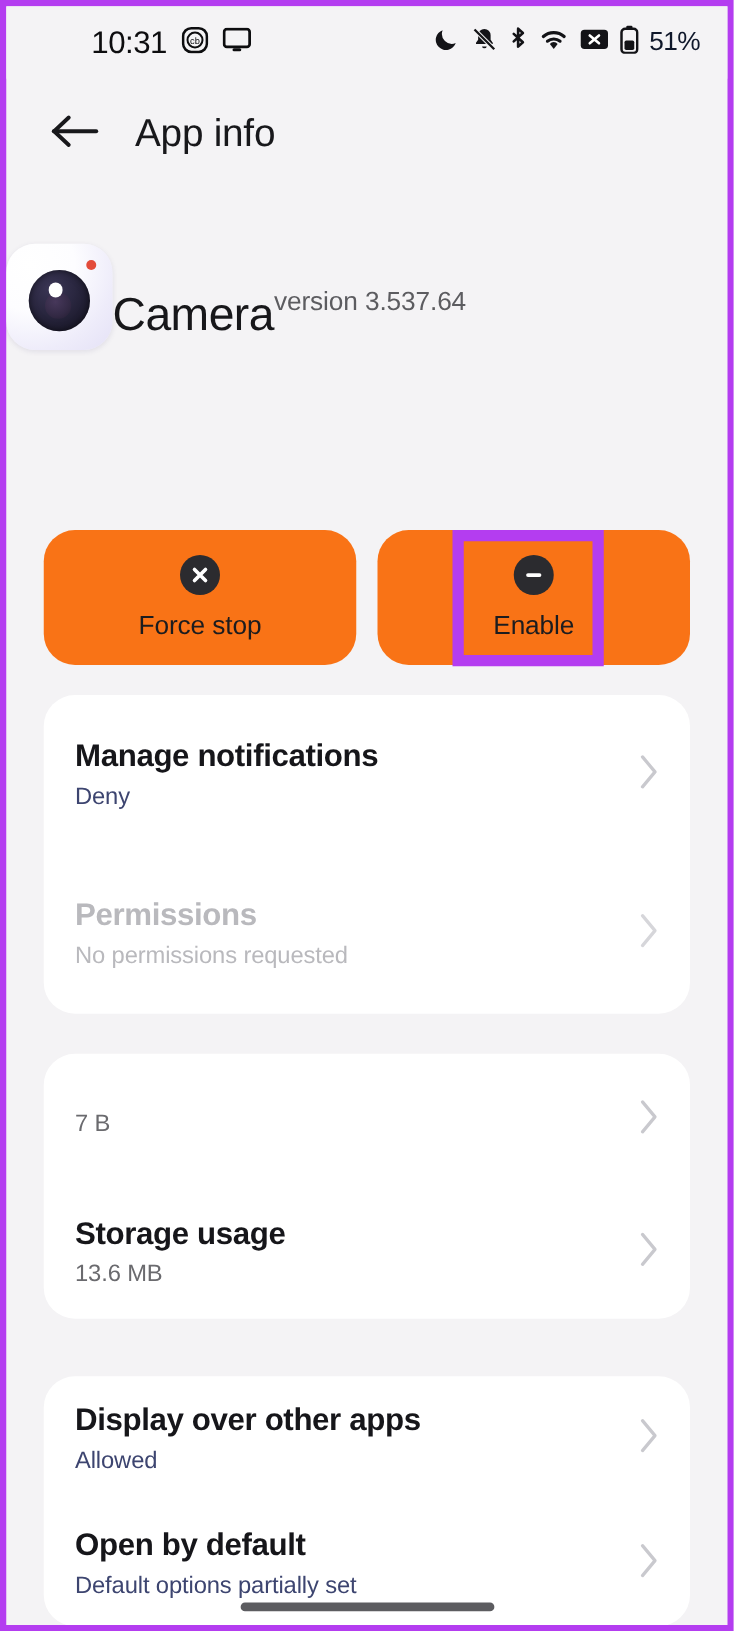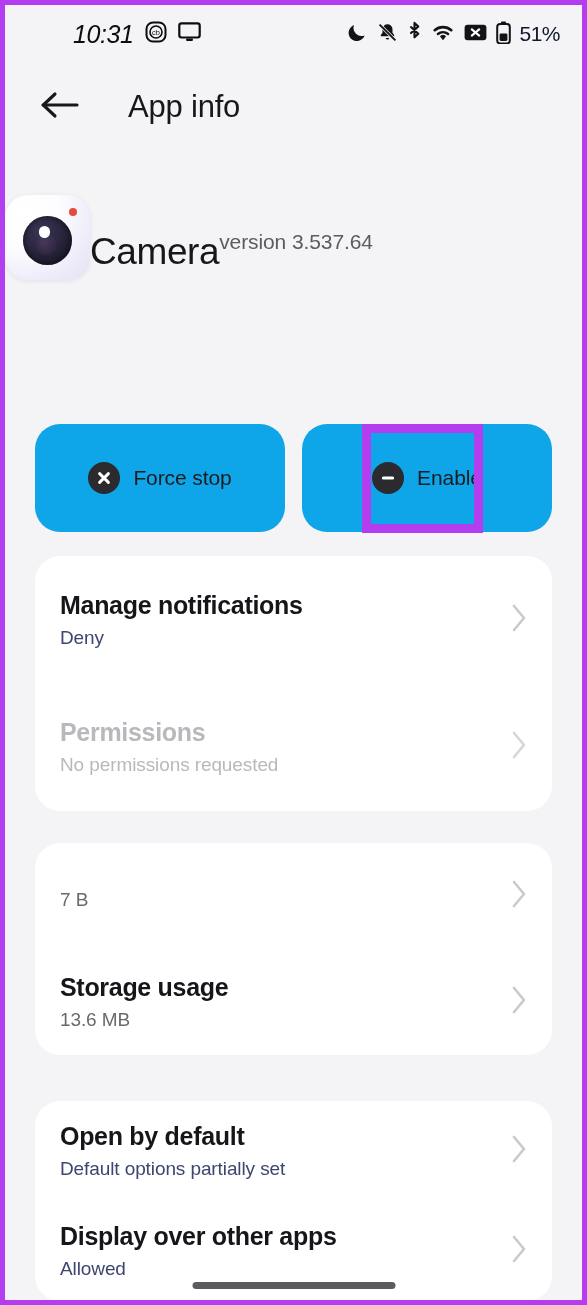--- a/index.html
+++ b/index.html
@@ -31,21 +31,20 @@
     align-items: center;
     padding: 0 22px 0 68px;
     background: #f4f3f5;
   }
   .sb-left { display: flex; align-items: center; gap: 11px; }
   .sb-time {
     font-size: 25px;
     font-weight: 400;
     color: #0d0d0f;
     letter-spacing: -0.4px;
-    font-style: italic;
   }
   .sb-right {
     margin-left: auto;
     display: flex;
     align-items: center;
     gap: 9px;
   }
   .sb-batt-text {
     font-size: 21px;
     color: #0f172a;
@@ -56,21 +55,20 @@
 
   
   .appbar {
     position: absolute;
     left: 0; top: 58px;
     width: 577px;
     height: 88px;
     display: flex;
     align-items: center;
     padding-left: 32px;
-    gap: 20px;
   }
   .back-btn {
     width: 46px; height: 46px;
     display: flex; align-items: center; justify-content: center;
     cursor: pointer;
   }
   .appbar-title {
     margin-left: 25px;
     font-size: 31px;
     color: #18181b;
@@ -144,23 +142,24 @@
   .actions {
     position: absolute;
     left: 30px; top: 419px;
     width: 517px;
     height: 108px;
     display: flex;
     gap: 17px;
   }
   .action-card {
     flex: 1;
-    background: #0ea5e9;
+    background: #f97316;
     border-radius: 25px;
     display: flex;
+    flex-direction: column;
     align-items: center;
     justify-content: center;
     gap: 13px;
     cursor: pointer;
   }
   .action-icon {
     width: 32px; height: 32px;
     border-radius: 50%;
     background: #2b2b2f;
     display: flex;
@@ -389,34 +388,34 @@
       <span class="chev">
         <svg width="17" height="30" viewBox="0 0 17 30">
             <polyline points="3,3 13,15 3,27" fill="none" stroke="#c9c9ce" stroke-width="2.6" stroke-linecap="round" stroke-linejoin="round"></polyline>
           </svg>
       </span>
     </div>
   </div>
 
   <div class="card" id="card-display">
     <div class="row">
+      <div class="row-title">Display over other apps</div>
+      <div class="row-sub sub-blue">Allowed</div>
+      <span class="chev">
+        <svg width="17" height="30" viewBox="0 0 17 30">
+            <polyline points="3,3 13,15 3,27" fill="none" stroke="#c9c9ce" stroke-width="2.6" stroke-linecap="round" stroke-linejoin="round"></polyline>
+          </svg>
+      </span>
+    </div>
+    <div class="row">
       <div class="row-title">Open by default</div>
       <div class="row-sub sub-blue">Default options partially set</div>
       <span class="chev">
         <svg width="17" height="30" viewBox="0 0 17 30">
             <polyline points="3,3 13,15 3,27" fill="none" stroke="#c9c9ce" stroke-width="2.6" stroke-linecap="round" stroke-linejoin="round"></polyline>
           </svg>
       </span>
     </div>
-    <div class="row">
-      <div class="row-title">Display over other apps</div>
-      <div class="row-sub sub-blue">Allowed</div>
-      <span class="chev">
-        <svg width="17" height="30" viewBox="0 0 17 30">
-            <polyline points="3,3 13,15 3,27" fill="none" stroke="#c9c9ce" stroke-width="2.6" stroke-linecap="round" stroke-linejoin="round"></polyline>
-          </svg>
-      </span>
-    </div>
   </div>
 
   <div class="home-indicator"></div>
 
 </div>
 
 </body></html>

